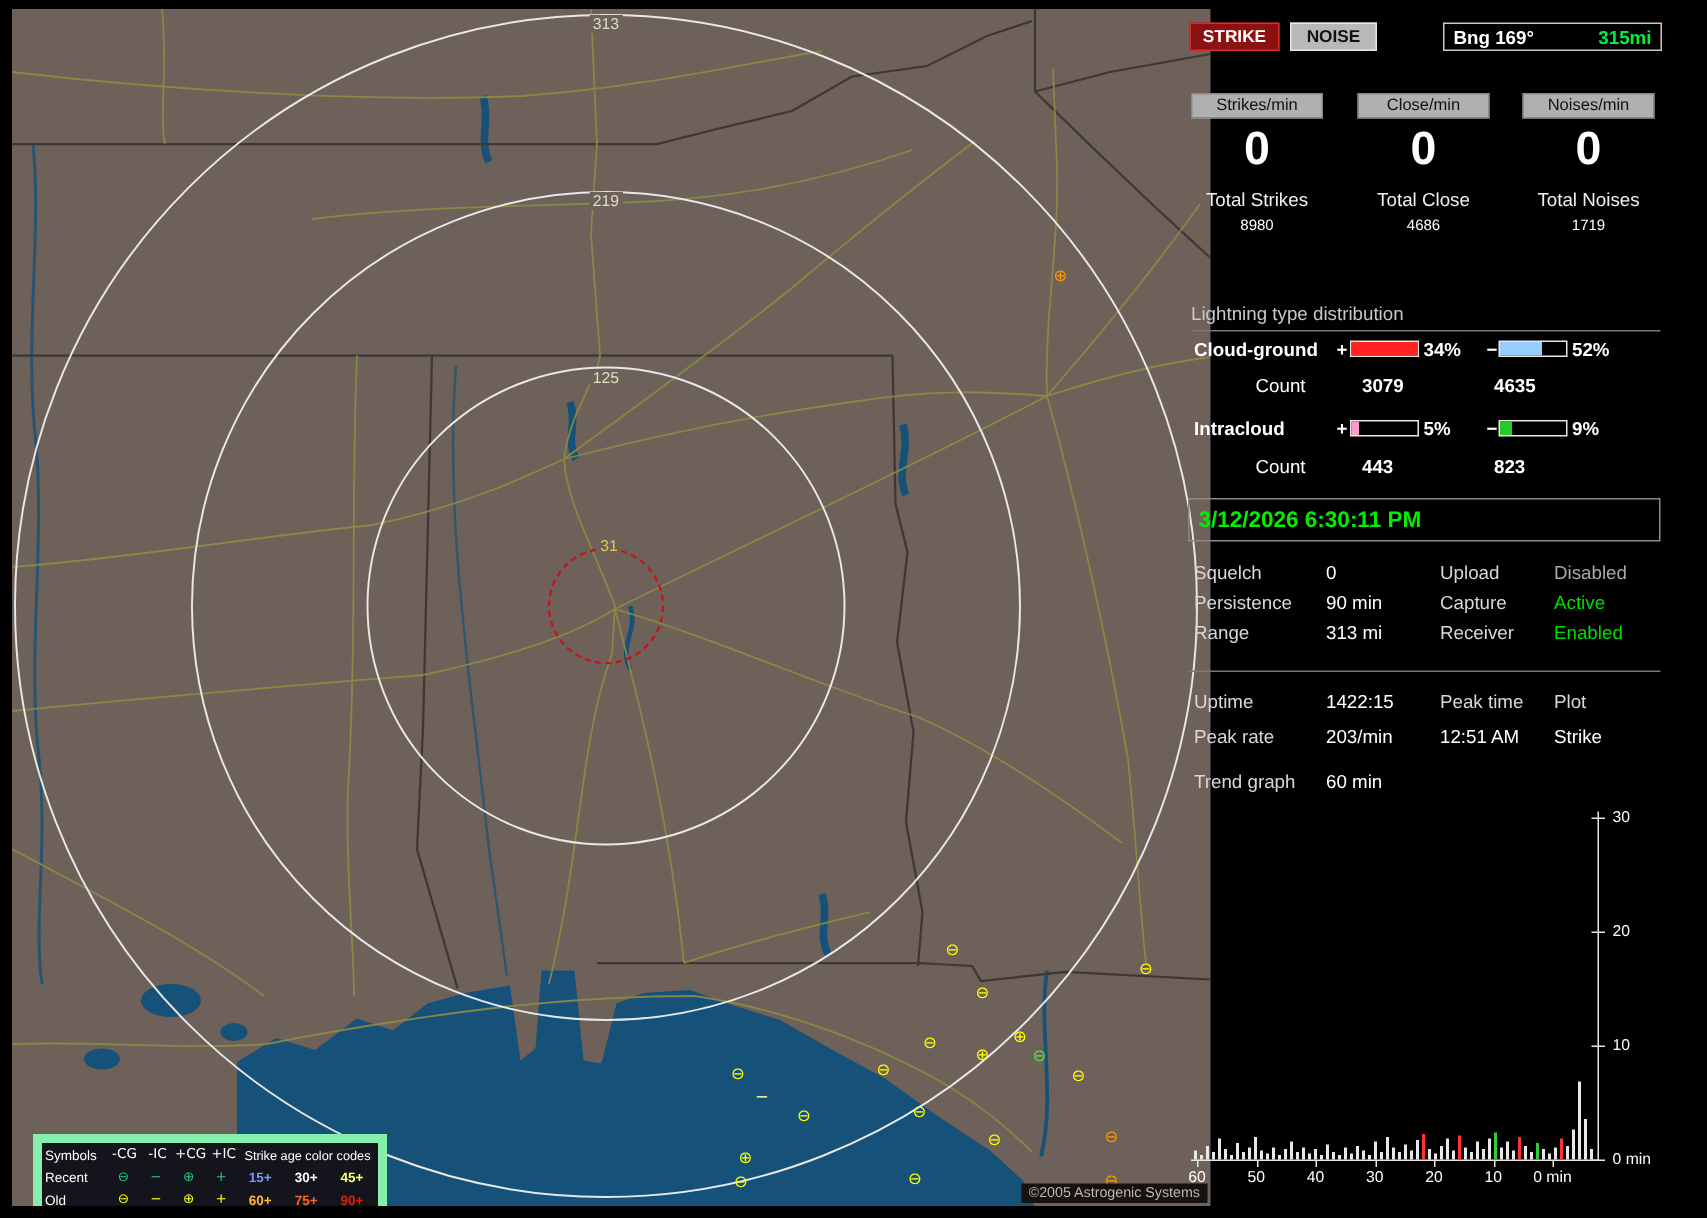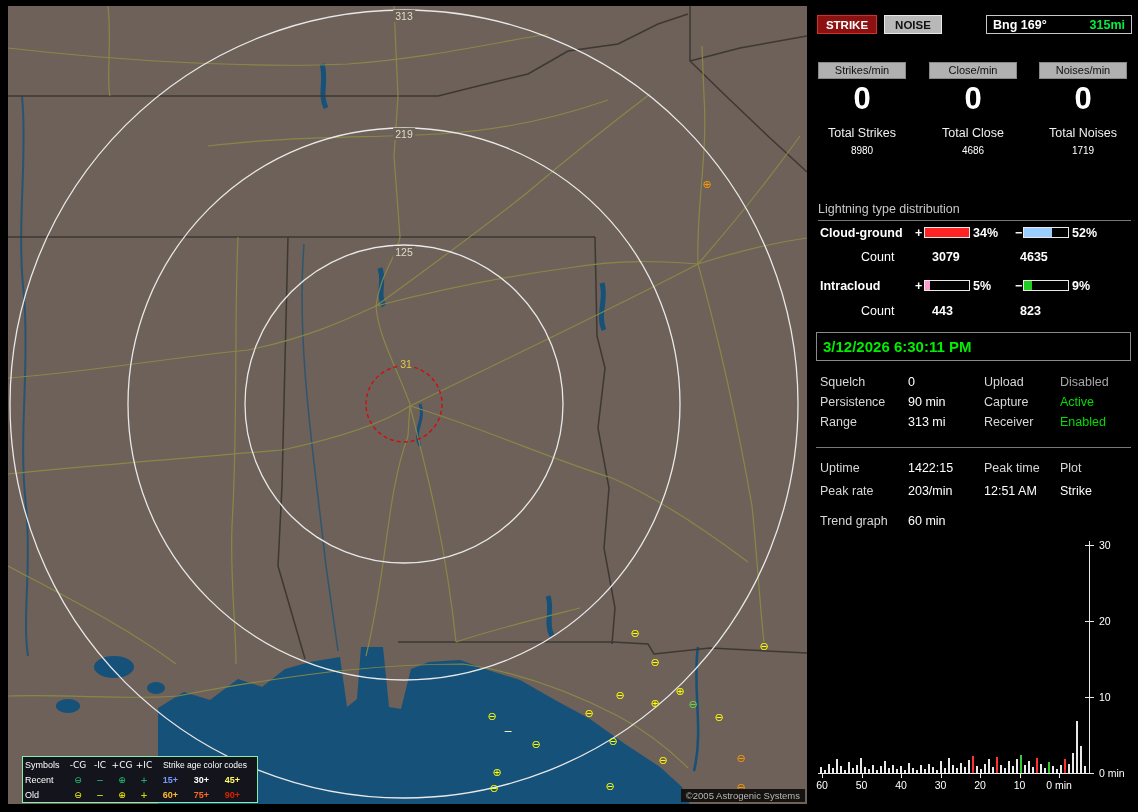--- a/index.html
+++ b/index.html
@@ -4,31 +4,31 @@
 <style>
   * { margin:0; padding:0; box-sizing:border-box; }
   html,body { width:1138px; height:812px; background:#000; font-family:"Liberation Sans", sans-serif; position:relative; overflow:hidden; }
 
   
   .map { position:absolute; left:8px; top:6px; width:799px; height:798px; background:#6d6159; overflow:hidden; }
   .map svg { position:absolute; left:0; top:0; }
   .ring-label { position:absolute; transform:translate(-50%,-50%); background:#6d6159; color:#dedec2; font-size:10.5px; padding:0 2px; z-index:4; }
   .ring-inner { color:#e6c84a; }
   .strike { position:absolute; transform:translate(-50%,-50%); font-size:11px; line-height:1; z-index:5; font-family:"DejaVu Sans", sans-serif; }
-  .legend { position:absolute; left:14px; top:750px; width:236px; height:47px; background:#14141c; border:1px solid #86efac; font-size:9px; color:#fff; z-index:6; }
+  .legend { position:absolute; left:14px; top:750px; width:236px; height:56px; background:#14141c; border:6px solid #86efac; font-size:9px; color:#fff; z-index:6; }
   .lg-row { display:flex; align-items:center; height:15px; padding:0 2px; }
   .lg-head { height:15px; }
   .lg-c0 { width:42px; }
   .lg-cs { width:22px; text-align:center; font-family:"DejaVu Sans", sans-serif; }
   .lg-age-title { flex:1; text-align:center; font-size:8.5px; }
   .lg-age { width:31px; text-align:center; font-weight:bold; }
   .copyright { position:absolute; right:2px; bottom:2px; background:#15120f; color:#b8b8b8; font-size:9.5px; padding:1px 5px; z-index:6; }
 
   
-  .panel { position:absolute; left:816px; top:0; width:322px; height:812px; color:#fff; font-size:12.5px; }
+  .panel { position:absolute; left:792px; top:0; width:322px; height:812px; color:#fff; font-size:12.5px; }
 
   .toolbar { position:absolute; top:15px; left:1px; width:315px; height:20px; }
   .strike-btn { position:absolute; left:0; top:0; width:60px; height:19px; background:#8c1212; color:#fff; border:1px solid #d03030; font-weight:bold; font-size:11.5px; font-family:"Liberation Sans",sans-serif; cursor:pointer; }
   .noise-btn  { position:absolute; left:67px; top:0; width:58px; height:19px; background:#b8b8b8; color:#111; border:1px solid #e8e8e8; font-weight:bold; font-size:11.5px; font-family:"Liberation Sans",sans-serif; cursor:pointer; }
   .bng-box { position:absolute; left:169px; top:0; width:146px; height:19px; border:1px solid #c8c8c8; background:#000; display:flex; justify-content:space-between; align-items:center; padding:0 6px; font-weight:bold; font-size:12.5px; }
   .bng-value { color:#00ee44;margin-left:25px; }
 
   .counter-col { position:absolute; top:62px; width:88px; text-align:center; }
   .cnt-btn { height:17px; line-height:15px; background:#b0b0b0; color:#111; border:1px solid #888; font-size:11px; }
   .cnt-zero { margin-top:4px; font-size:31px; font-weight:bold; color:#fff; line-height:32px; }

